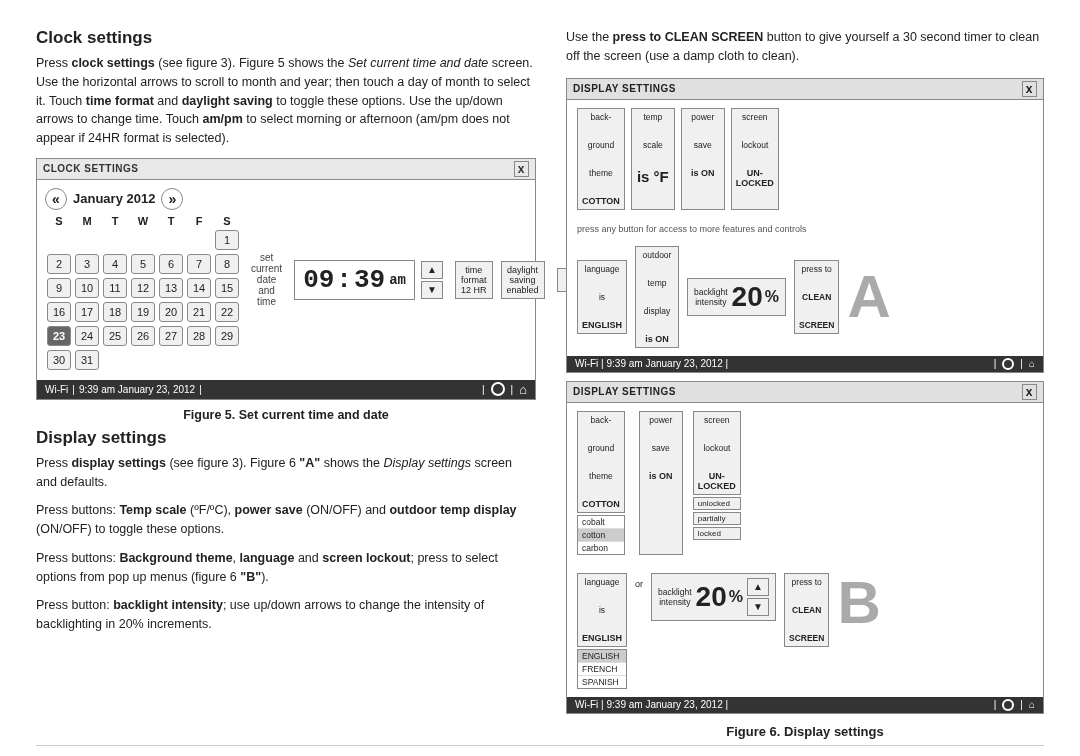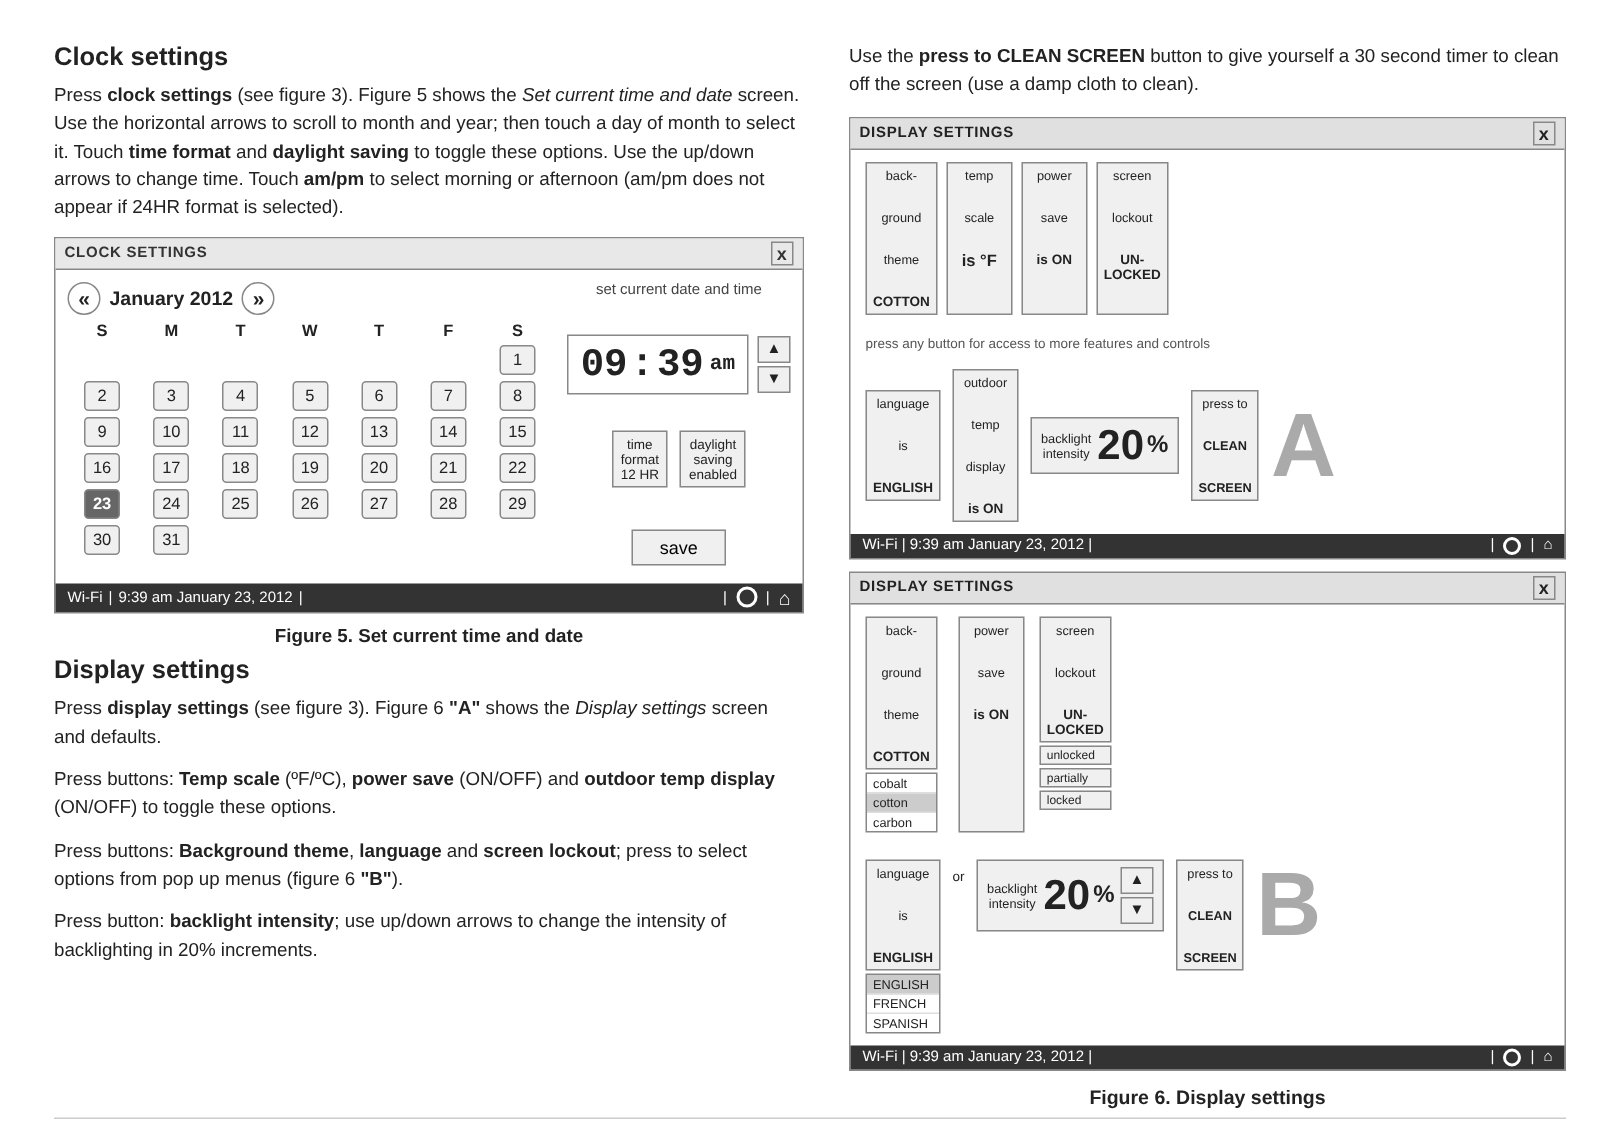--- a/index.html
+++ b/index.html
@@ -155,23 +155,22 @@
       height: 14px;
       border-radius: 50%;
       border: 2px solid #fff;
       display: inline-block;
     }
     .icon-home {
       font-size: 13px;
     }
     .time-section {
       display: flex;
-      flex-direction: column;
-      align-items: center;
-      gap: 24px;
+      align-items: center;
+      gap: 12px;
     }
     .time-label {
       font-size: 10px;
       text-align: center;
       color: #444;
     }
     .time-display-wrap {
       display: flex;
       align-items: center;
       gap: 6px;
@@ -533,21 +532,21 @@
                 <div>back-</div>
                 <div>ground</div>
                 <div>theme</div>
                 <div style="font-weight:bold; font-size:9px;">COTTON</div>
               </div>
             </div>
             <div class="disp-btn">
               <div class="disp-btn-inner">
                 <div>temp</div>
                 <div>scale</div>
-                <div style="font-weight:bold; font-size:11px;">is °F</div>
+                <div style="font-weight:bold; font-size:15px;">is °F</div>
               </div>
             </div>
             <div class="disp-btn">
               <div class="disp-btn-inner">
                 <div>power</div>
                 <div>save</div>
                 <div style="font-weight:bold; font-size:9px;">is ON</div>
               </div>
             </div>
             <div class="disp-btn">

